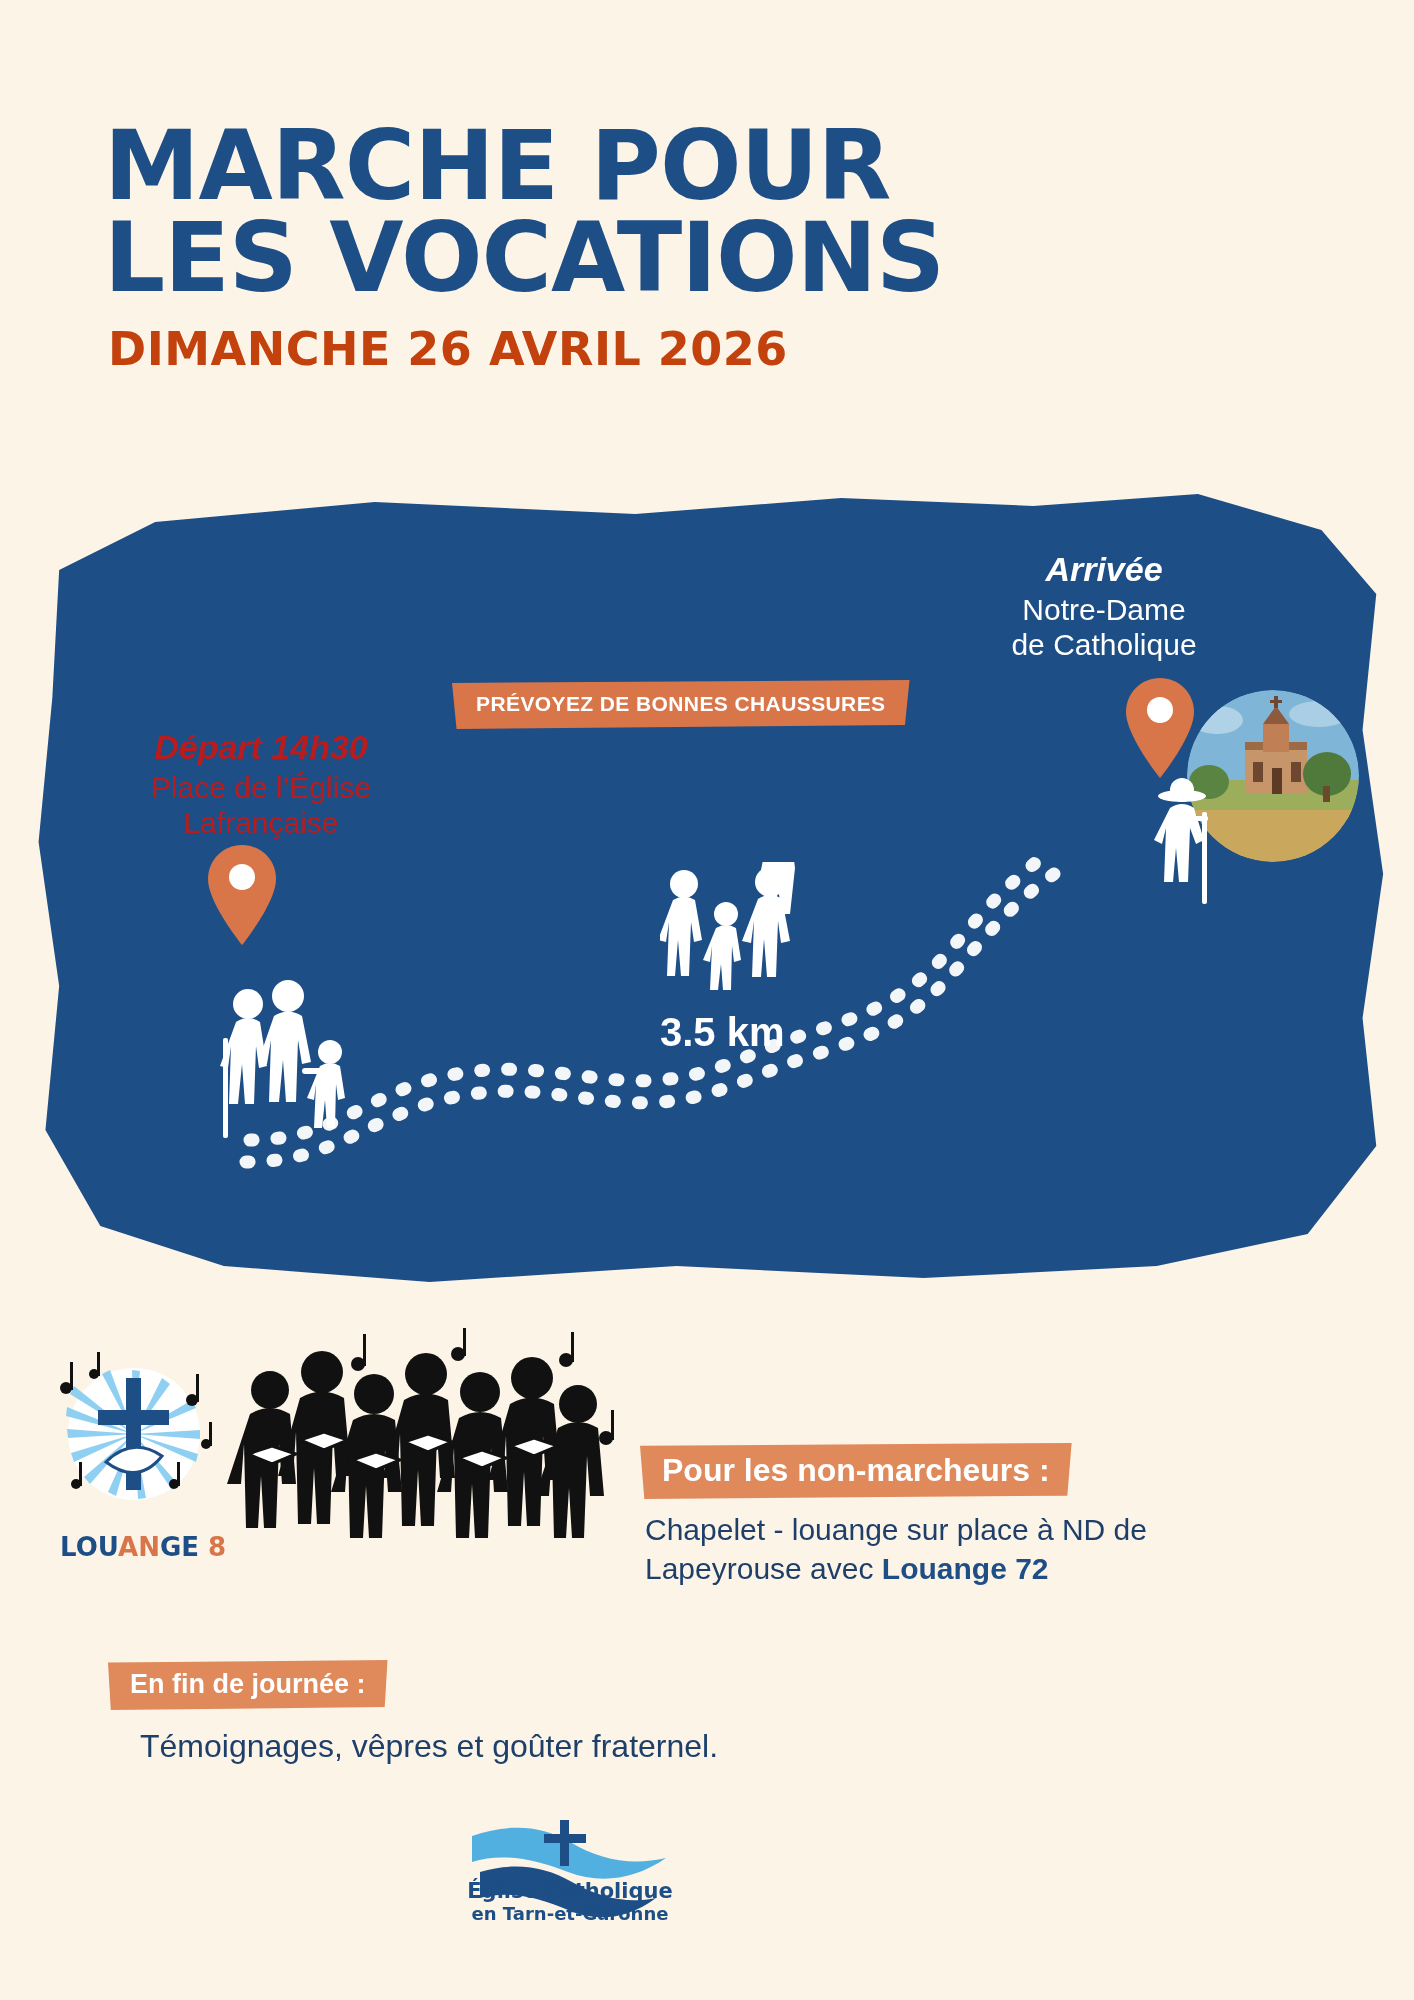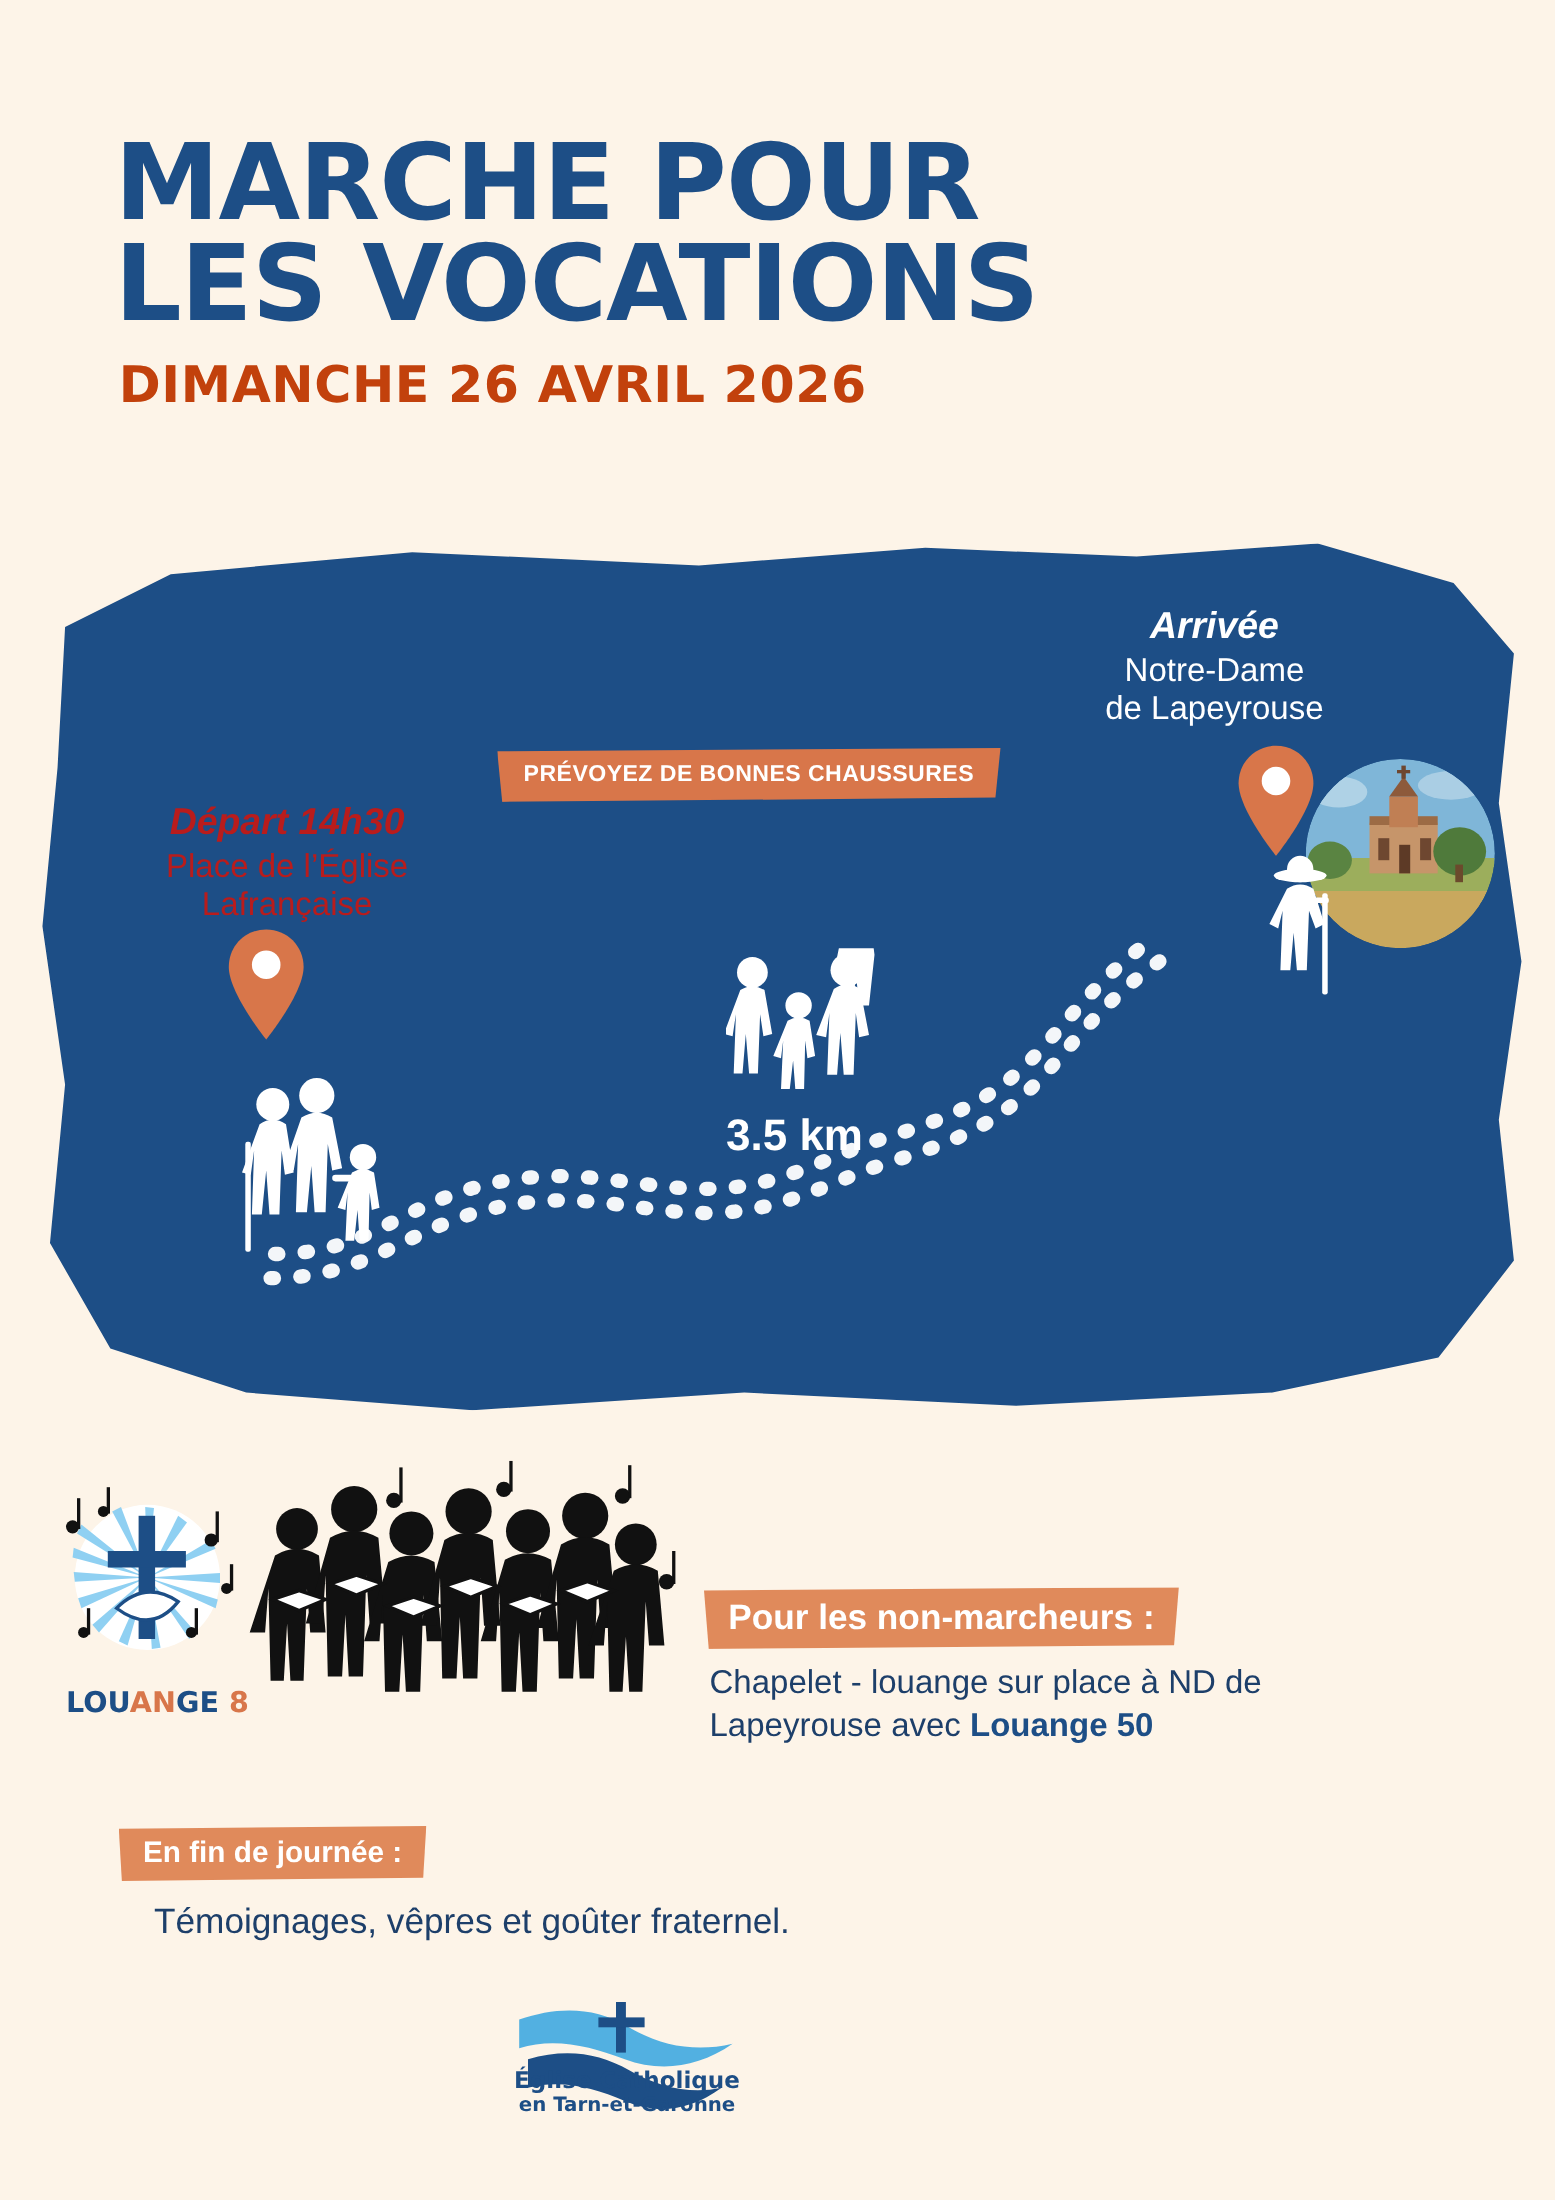--- a/index.html
+++ b/index.html
@@ -291,21 +291,21 @@
 
   <div class="label-depart">
     <span class="head">Départ 14h30</span>
     <span class="sub">Place de l’Église</span>
     <span class="sub">Lafrançaise</span>
   </div>
 
   <div class="label-arrivee">
     <span class="head">Arrivée</span>
     <span class="sub">Notre-Dame</span>
-    <span class="sub">de Lapeyrouse</span>
+    <span class="sub">de Catholique</span>
   </div>
 
   <div class="banner-shoes">PRÉVOYEZ DE BONNES CHAUSSURES</div>
 
   <div class="distance">3.5 km</div>
 
   <div class="pin pin-depart">
     <svg viewBox="0 0 74 104">
       <path d="M37 2 C18 2 3 17 3 36 C3 60 37 102 37 102 C37 102 71 60 71 36 C71 17 56 2 37 2 Z" fill="#d8764a"></path>
       <circle cx="37" cy="34" r="13" fill="#ffffff"></circle>
@@ -500,21 +500,21 @@
         <circle cx="388" cy="110" r="7"></circle>
           <rect x="393" y="82" width="3" height="30"></rect>
       </g>
     </svg>
   </div>
 
   <div class="nonmarcheurs-banner">Pour les non-marcheurs  :</div>
 
   <div class="nonmarcheurs-text">
     <span>Chapelet - louange sur place à ND de</span><br>
-    <span>Lapeyrouse avec </span><b>Louange 50</b>
+    <span>Lapeyrouse avec </span><b>Louange 72</b>
   </div>
 </div>
 
 <div class="fin-section">
   <div class="fin-banner">En fin de journée :</div>
   <div class="fin-text">Témoignages, vêpres et goûter fraternel.</div>
 </div>
 
 <div class="footer-logo">
   <div class="footer-logo-inner">

